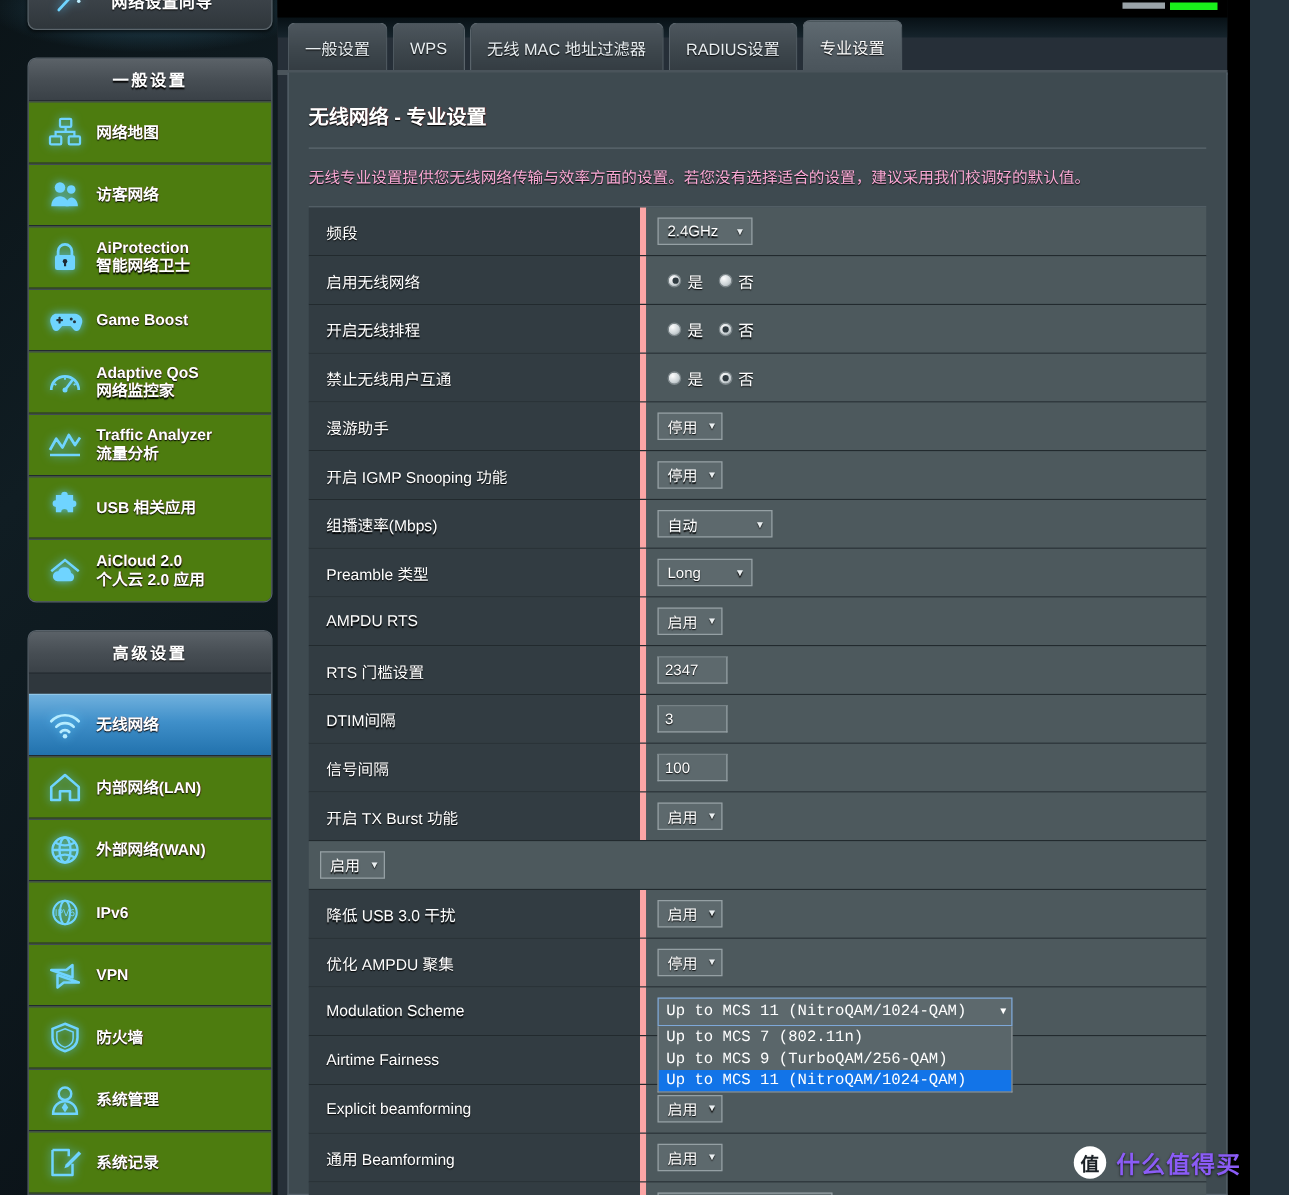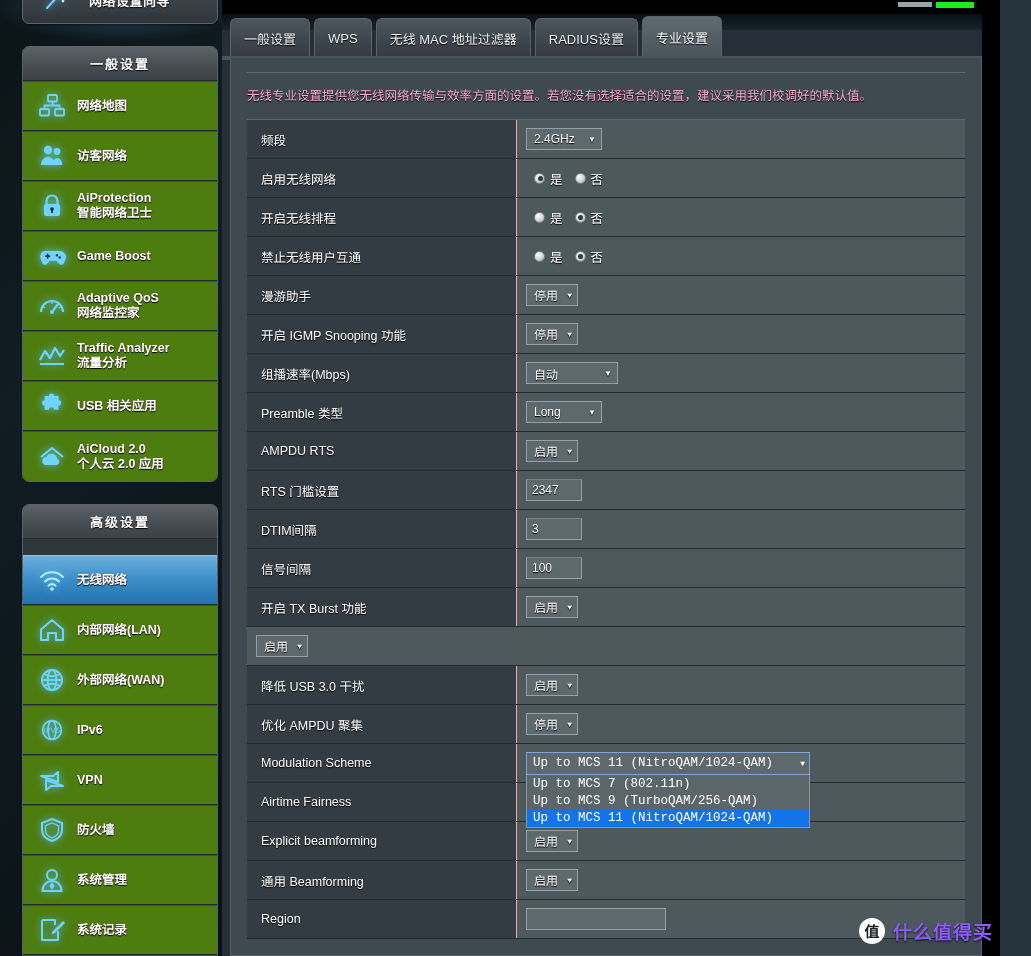--- a/index.html
+++ b/index.html
@@ -195,21 +195,21 @@
     border-bottom: 1px solid #222a2e;
     position: relative;
   }
   .cell-label {
     width: 270px;
     flex: 0 0 270px;
     background: #323c42;
     color: #fff; font-size: 12.5px;
     display: flex; align-items: center;
     padding-left: 14px;
-    border-right: 1px solid #fca5a5;
+    border-right: 5px solid #fca5a5;
     text-shadow: 0 1px 1px #000;
   }
   .cell-value {
     flex: 1;
     background: #4d595d;
     display: flex; align-items: center;
     padding-left: 9px;
   }
 
   
@@ -581,20 +581,21 @@
   <div class="tabs">
     <div class="tab">一般设置</div>
     <div class="tab">WPS</div>
     <div class="tab">无线 MAC 地址过滤器</div>
     <div class="tab">RADIUS设置</div>
     <div class="tab active">专业设置</div>
   </div>
   <div class="tabs-underline"></div>
 
   <div class="panel">
+    <div class="panel-title">无线网络 - 专业设置</div>
     <div class="panel-rule"></div>
     <div class="panel-desc">无线专业设置提供您无线网络传输与效率方面的设置。若您没有选择适合的设置，建议采用我们校调好的默认值。</div>
 
     <div class="tbl">
 
       <div class="row">
         <div class="cell-label">频段</div>
         <div class="cell-value">
           <div class="sel w-med">
             <span>2.4GHz</span>

